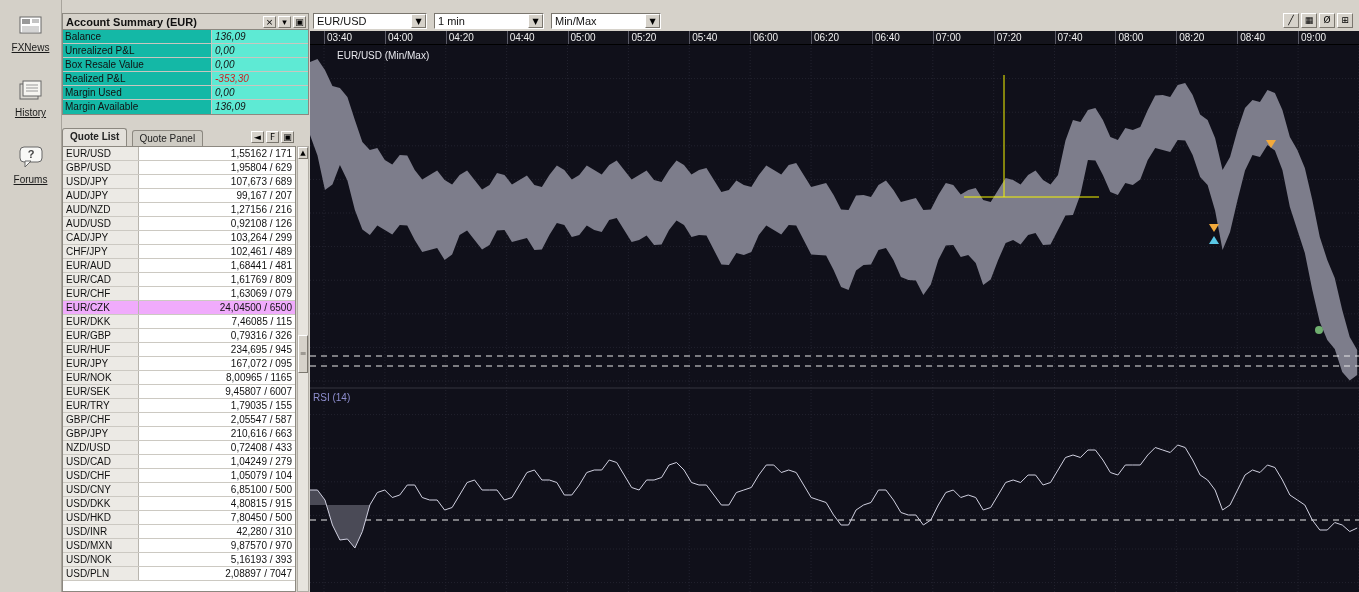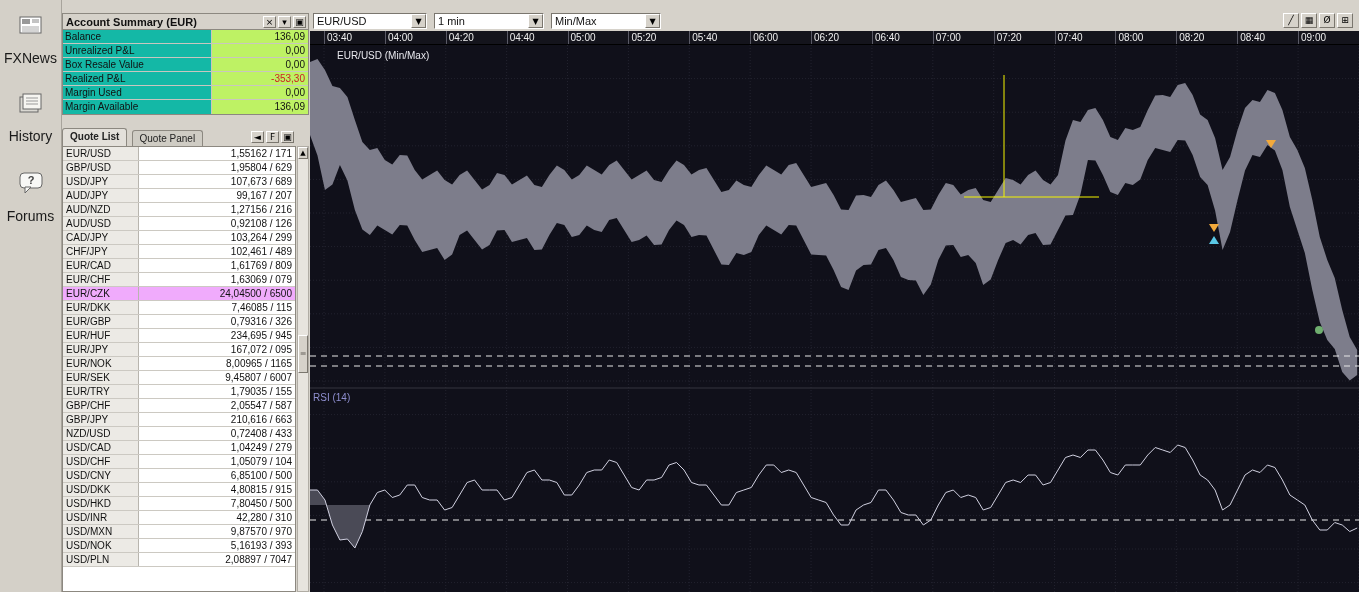--- a/index.html
+++ b/index.html
@@ -4,31 +4,31 @@
 <style>
   * { box-sizing: border-box; margin: 0; padding: 0; }
   html,body { width:1359px; height:592px; overflow:hidden; }
   body { font-family:"Liberation Sans", sans-serif; font-size:11px; background:#d6d2ca; }
   .app { position:relative; width:1359px; height:592px; background:#d6d2ca; overflow:hidden; }
 
   
   .sidebar { position:absolute; left:0; top:0; width:62px; height:592px; background:#d4d0c8; border-right:1px solid #a8a49c; }
   .side-item { margin-top:14px; text-align:center; cursor:pointer; }
   .side-item + .side-item { margin-top:26px; }
-  .side-item .lbl { display:block; font-size:14px; color:#1a1a1a; margin-top:10px; }
+  .side-item .lbl { display:block; font-size:10px; color:#1a1a1a; margin-top:2px;text-decoration:underline; }
 
   
   .account-panel { position:absolute; left:62px; top:13px; width:247px; border:1px solid #8c8880; background:#fcfbf9; }
   .panel-header { height:16px; background:#d6d2ca; display:flex; align-items:center; border-bottom:1px solid #8c8880; }
   .panel-title { flex:1; font-weight:bold; font-size:11px; padding-left:3px; color:#111; }
   .win-btn { width:13px; height:12px; margin-right:2px; background:#d6d2ca; border:1px solid; border-color:#ffffff #7a766e #7a766e #ffffff; font-size:9px; line-height:10px; text-align:center; cursor:pointer; font-family:"DejaVu Sans",sans-serif; }
   .acct-row { display:flex; height:14px; border-bottom:1px solid #c9c6bf; font-size:10px; }
   .acct-row:last-child { border-bottom:none; }
   .acct-row .lbl { flex:1; padding:1px 2px; border-right:1px solid #c9c6bf; background:#14b8a6; color:#111; }
-  .acct-row .val { width:96px; text-align:right; padding:1px 3px; background:#bef264; color:#111; }
+  .acct-row .val { width:96px; padding:1px 3px; background:#5eead4; color:#111;font-style:italic; }
   .acct-row .val.neg { color:#cc2222; }
 
   
   .quote-panel { position:absolute; left:62px; top:128px; width:247px; height:464px; }
   .tabs { height:18px; position:relative; }
   .tab { position:relative; display:inline-block; height:16px; padding:2px 7px 0; margin-right:1px; font-size:10px; background:#cfccc4; border:1px solid #8c8880; border-bottom:none; border-radius:3px 3px 0 0; top:2px; cursor:pointer; color:#222; }
   .tab.active { font-weight:bold; top:0; height:18px; background:#e3e0da; z-index:2; }
   .tab-btns { position:absolute; right:13px; top:3px; display:flex; }
   .quote-table { position:absolute; top:18px; left:0; width:234px; bottom:0; overflow:hidden; border:1px solid #8c8880; background:#fff; }
   .qrow { display:flex; height:14px; border-bottom:1px solid #ccc9c2; font-size:10px; cursor:pointer; }
@@ -182,20 +182,24 @@
         <div class="qrow">
           <span class="pair">CAD/JPY</span>
           <span class="rate">103,264 / 299</span>
         </div>
 
         <div class="qrow">
           <span class="pair">CHF/JPY</span>
           <span class="rate">102,461 / 489</span>
         </div>
 
+        <div class="qrow">
+          <span class="pair">EUR/AUD</span>
+          <span class="rate">1,68441 / 481</span>
+        </div>
 
         <div class="qrow">
           <span class="pair">EUR/CAD</span>
           <span class="rate">1,61769 / 809</span>
         </div>
 
         <div class="qrow">
           <span class="pair">EUR/CHF</span>
           <span class="rate">1,63069 / 079</span>
         </div>

